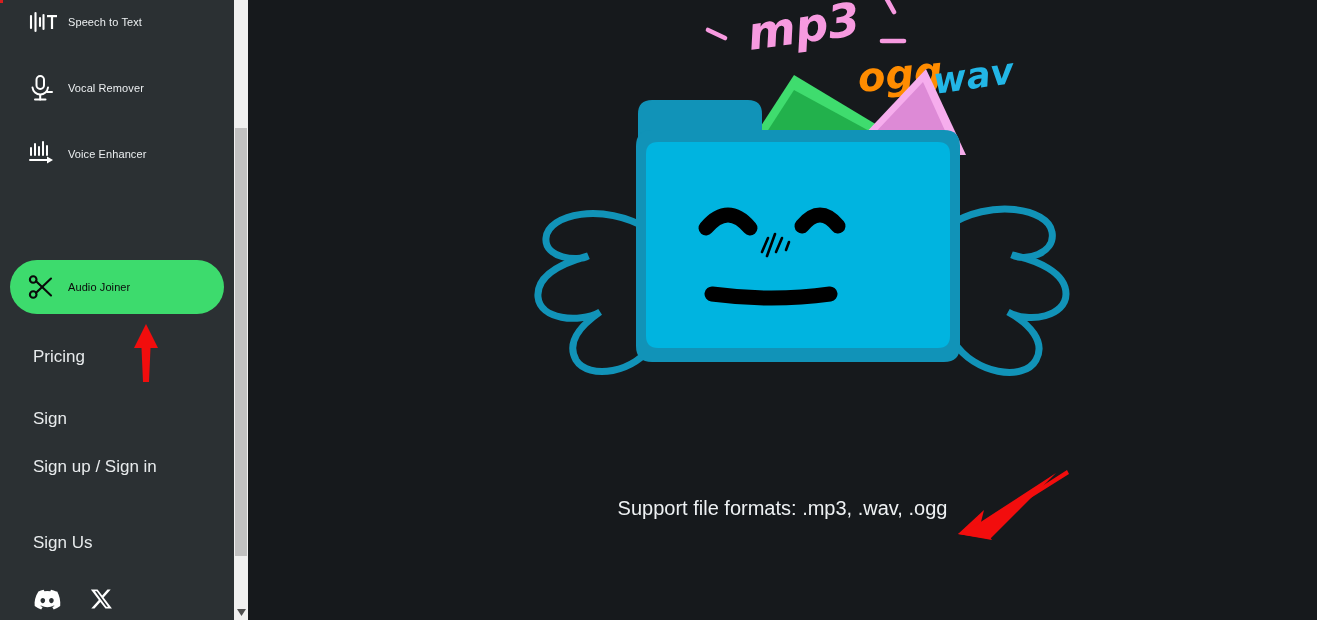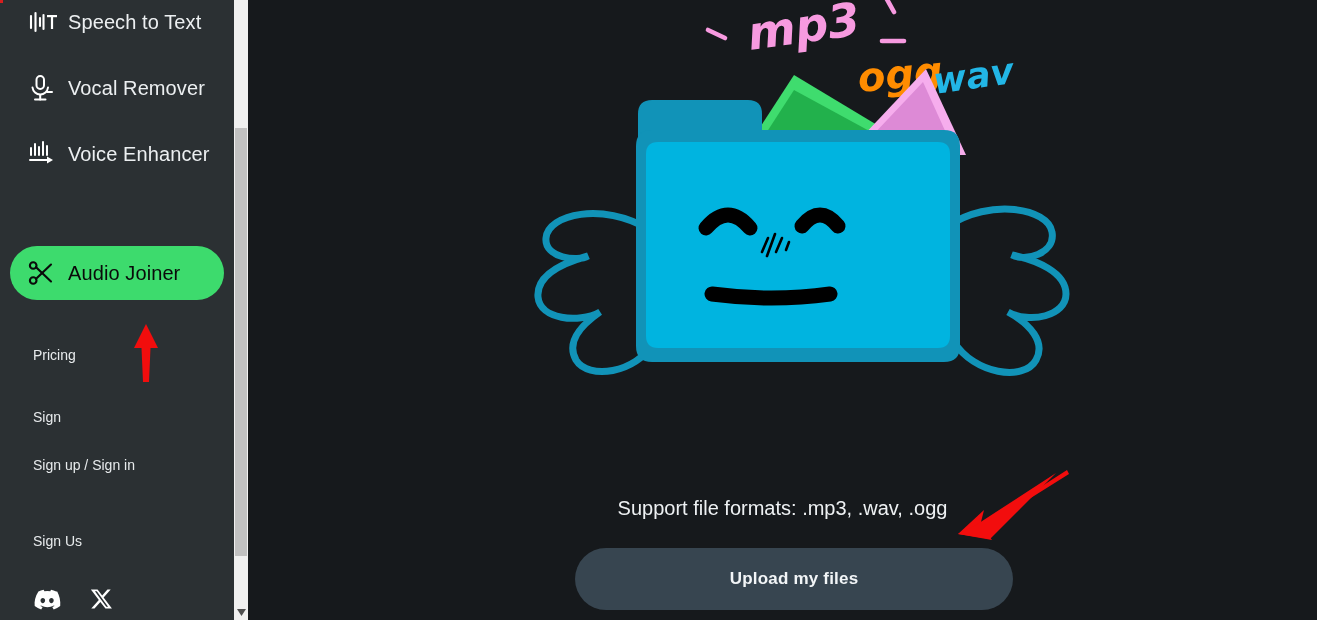--- a/index.html
+++ b/index.html
@@ -37,35 +37,35 @@
   }
   .nav-item .ico {
     width: 40px;
     min-width: 40px;
     margin-left: 18px;
     display: flex;
     align-items: center;
     justify-content: flex-start;
   }
   .nav-item .lbl {
-    font-size: 20px;
+    font-size: 11px;
     color: #eceff1;
     letter-spacing: .1px;
     white-space: nowrap;
   }
   .nav-item.active {
     background: #3ddb6d;
   }
   .nav-item.active .lbl { color: #0a0a0a; font-weight: 400; }
 
   
   .link-item {
     position: absolute;
     left: 33px;
-    font-size: 14px;
+    font-size: 17px;
     color: #e8ebed;
     white-space: nowrap;
     cursor: pointer;
     user-select: none;
   }
 
   
   #socials {
     position: absolute;
     left: 33px;
@@ -213,21 +213,21 @@
             <line x1="12.2" y1="21.3" x2="12.2" y2="25.4"></line>
             <line x1="7" y1="25.4" x2="17.5" y2="25.4"></line>
             <line x1="19" y1="18" x2="24" y2="18"></line>
           </g>
         </svg>
       </span>
       <span class="lbl">Vocal Remover</span>
     </div>
 
 
-    <div class="nav-item active" style="top:246px">
+    <div class="nav-item active" style="top:260px">
       <span class="ico">
         <svg width="28" height="26" viewBox="0 0 28 26">
           <g stroke="#0a0a0a" stroke-width="2.1" fill="none" stroke-linecap="round">
             <circle cx="5.2" cy="5.5" r="3.3"></circle>
             <circle cx="5.2" cy="20.5" r="3.3"></circle>
             <line x1="8.1" y1="7.3" x2="23" y2="21.5"></line>
             <line x1="8.1" y1="18.7" x2="23" y2="4.5"></line>
           </g>
         </svg>
       </span>
@@ -309,21 +309,20 @@
         <line x1="520" y1="244" x2="514" y2="258"></line>
         <line x1="527" y1="240" x2="519" y2="262"></line>
         <line x1="534" y1="244" x2="528" y2="258"></line>
         <line x1="541" y1="248" x2="538" y2="256"></line>
       </g>
 
       <path d="M464 300 q60 8 118 0" fill="none" stroke="#000" stroke-width="15" stroke-linecap="round"></path>
     </svg>
 
     <p id="subline">Support file formats: .mp3, .wav, .ogg</p>
-    <button id="upload-btn">Upload my files</button>
   </main>
 
   <svg class="annot" id="arrow-pricing" viewBox="0 0 40 64">
     <path d="M20 2 L32 26 L24.5 26 L23 60 L17 60 L15.5 26 L8 26 Z" fill="#f20d0d"></path>
   </svg>
 
   <svg class="annot" id="arrow-upload" viewBox="0 0 120 86">
     <path d="M117 8 L30 64 L34 48 L8 72 L42 78 L33 66 L119 12 Z" fill="#f20d0d"></path>
     <path d="M106 11 L26 63 L8 72 L40 77 Z" fill="#f20d0d"></path>
   </svg>

